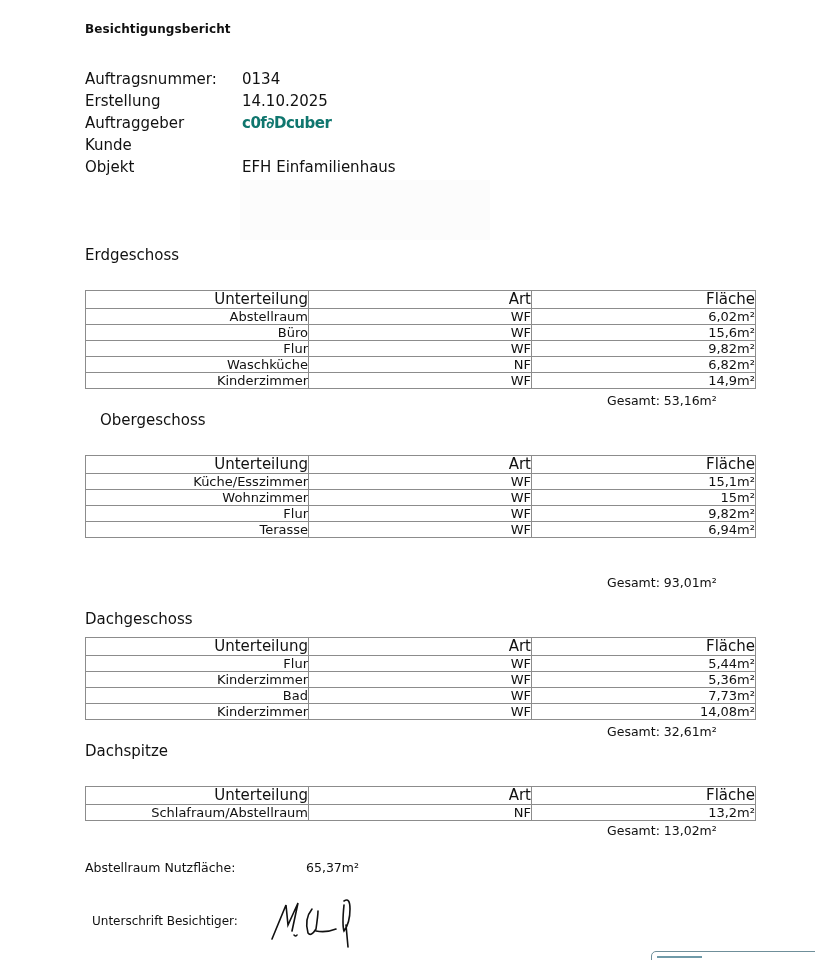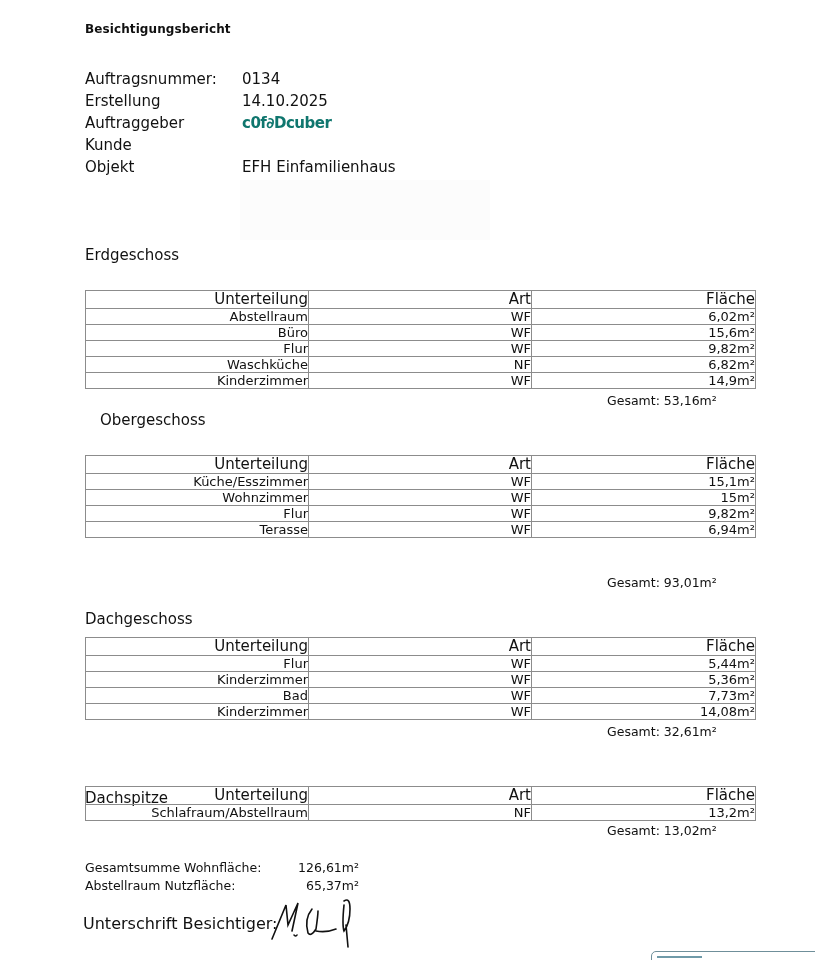--- a/index.html
+++ b/index.html
@@ -27,21 +27,21 @@
   }
   table.rooms th { height: 17px; font-size: 15px; line-height: 17px; }
   table.rooms td { height: 15px; font-size: 13px; line-height: 15px; }
   col.c1 { width: 223px; } col.c2 { width: 223px; } col.c3 { width: 224px; }
   .gesamt { position: absolute; left: 607px; font-size: 12.5px; white-space: nowrap; }
 
   .summary { position: absolute; left: 85px; top: 859px; font-size: 12.5px; }
   .sum-row { position: relative; height: 18px; line-height: 18px; width: 280px; }
   .sum-label { position: absolute; left: 0; }
   .sum-value { position: absolute; right: 6px; }
-  .sig-label { position: absolute; left: 83px; top: 914px; font-size: 16px; }
+  .sig-label { position: absolute; left: 92px; top: 914px; font-size: 12px; }
   .signature { position: absolute; left: 268px; top: 895px; width: 95px; height: 55px; }
   .overlay-box {
     position: absolute; left: 651px; top: 951px; width: 180px; height: 20px;
     border: 1.5px solid #6f8f9a; border-radius: 5px; background: #fff;
   }
   .overlay-inner { position: absolute; left: 5px; top: 4px; width: 45px; height: 10px; border-top: 2px solid #6f9aa8; }
 </style>
 </head>
 <body>
 
@@ -180,21 +180,21 @@
       </tr>
   <tr>
         <td>Kinderzimmer</td>
         <td>WF</td>
         <td>14,08m²</td>
       </tr>
 </tbody>
   </table>
 <div class="gesamt" style="top:724px;">Gesamt: 32,61m²</div>
 
-<div class="section-title" style="top:742px;margin-top:47px;">Dachspitze</div>
+<div class="section-title" style="top:742px;">Dachspitze</div>
 <table class="rooms" style="top:786px;">
   <colgroup>
       <col class="c1">
       <col class="c2">
       <col class="c3">
     </colgroup>
   <tbody>
       <tr>
     <th>Unterteilung</th>
     <th>Art</th>
@@ -203,24 +203,20 @@
   <tr>
         <td>Schlafraum/Abstellraum</td>
         <td>NF</td>
         <td>13,2m²</td>
       </tr>
 </tbody>
   </table>
 <div class="gesamt" style="top:823px;">Gesamt: 13,02m²</div>
 
 <div class="summary">
-  <div class="sum-row">
-    <span class="sum-label">Gesamtsumme Wohnfläche:</span>
-    <span class="sum-value">126,61m²</span>
-  </div>
   <div class="sum-row">
     <span class="sum-label">Abstellraum Nutzfläche:</span>
     <span class="sum-value">65,37m²</span>
   </div>
 </div>
 <div class="sig-label">Unterschrift Besichtiger:</div>
 <svg class="signature" viewBox="0 0 95 55">
   <path d="M4 44 L18 10 L20 30 L30 8 L24 36 M26 40 q2 2 3 0" fill="none" stroke="#111" stroke-width="1.6" stroke-linecap="round"></path>
   <path d="M44 14 q-8 10 -4 24 q3 4 8 -4 q2 -14 2 -18 M48 36 q10 2 20 -2" fill="none" stroke="#111" stroke-width="1.6" stroke-linecap="round"></path>
   <path d="M76 6 q6 -4 6 8 q0 14 -6 22 q-2 -6 0 -26 M78 30 L80 52" fill="none" stroke="#111" stroke-width="1.6" stroke-linecap="round"></path>

